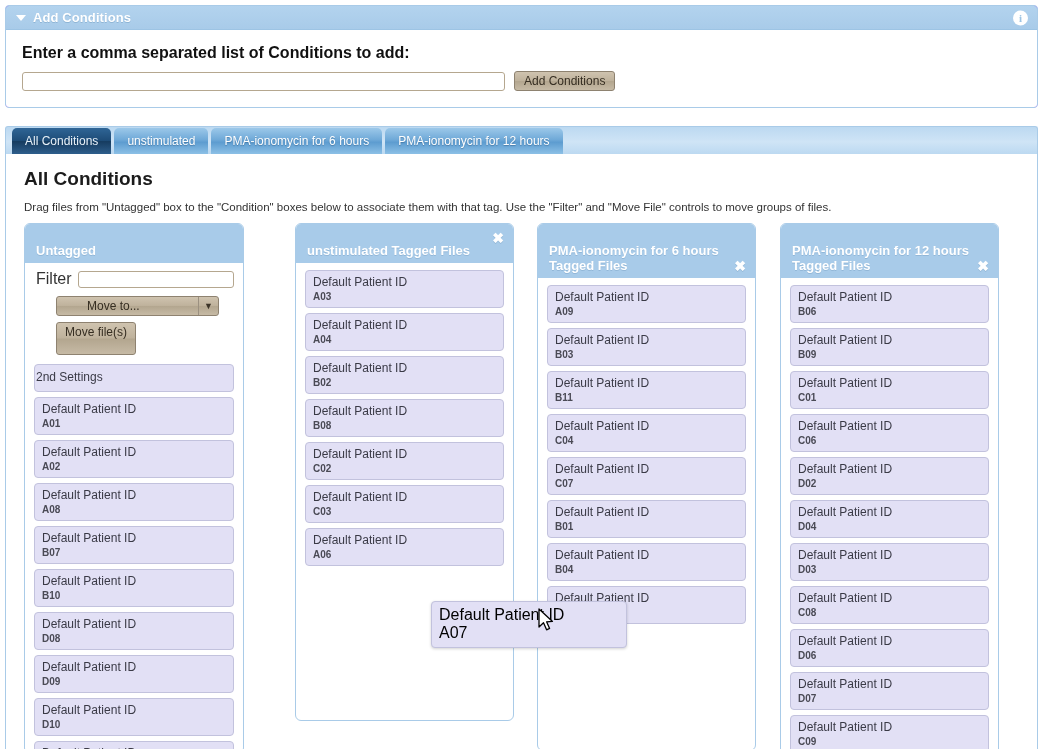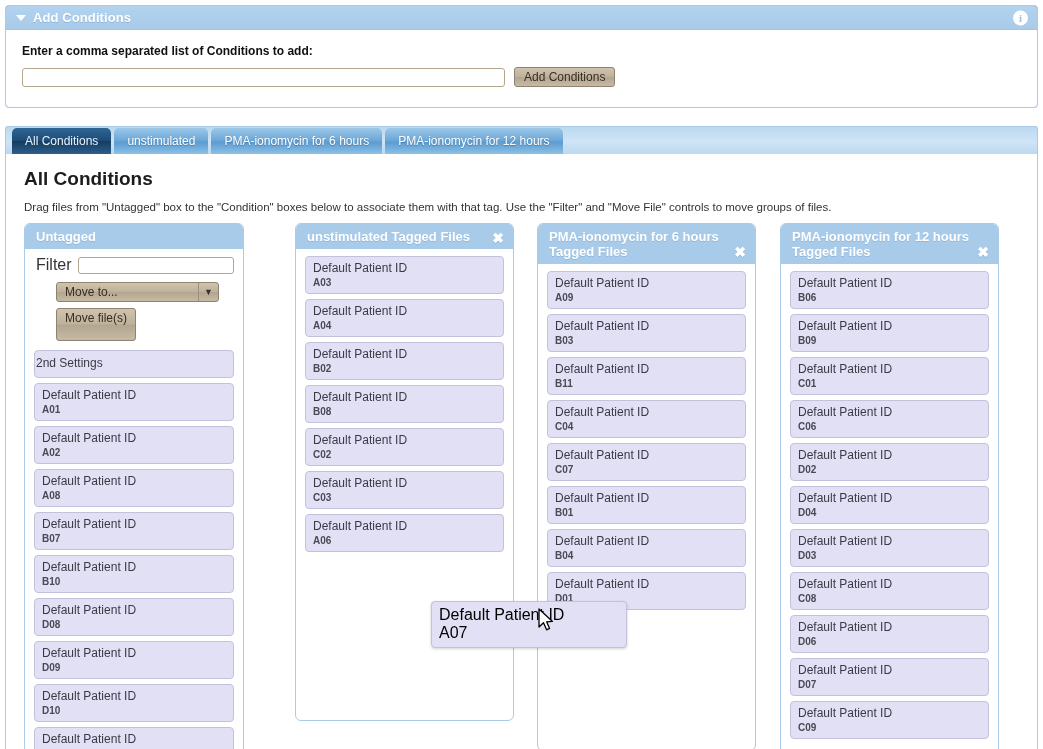--- a/index.html
+++ b/index.html
@@ -58,21 +58,21 @@
     font-family: "Liberation Serif", serif;
     line-height: 15px;
     text-align: center;
   }
   .panel-body {
     padding: 14px 16px 10px 16px;
     background: #fff;
     height: 88px;
   }
   .field-label {
-    font-size: 12px;
+    font-size: 16px;
     font-weight: bold;
     color: #111;
     margin-bottom: 9px;
   }
   .input-row { display: flex; align-items: center; }
   .text-input {
     width: 483px; height: 19px;
     border: 1px solid #b5a78f;
     border-radius: 3px;
     background: #fff;
@@ -161,21 +161,21 @@
     border: 1px solid #a9cbe8;
     border-radius: 6px;
     background: #fff;
     overflow: hidden;
   }
   .col-header {
     background: #a8cbe9;
     color: #ffffff;
     font-size: 13px;
     font-weight: bold;
-    padding: 5px 10px 5px 11px;
+    padding: 19px 10px 5px 11px;
     position: relative;
     min-height: 22px;
     text-shadow: 0 1px 0 rgba(120,160,195,.45);
   }
   .col-header .close-x {
     position: absolute;
     right: 9px;
     font-size: 14px;
     font-weight: bold;
     color: #ffffff;
@@ -216,21 +216,21 @@
     border-radius: 3px;
     background: linear-gradient(to bottom, #cfc3af 0%, #bfb29c 48%, #b3a68f 52%, #c6baa5 100%);
     display: flex;
     align-items: center;
     font-size: 12px;
     color: #362e22;
     cursor: pointer;
     margin-bottom: 6px;
     overflow: hidden;
   }
-  .select-wrap .sel-text { padding-left: 8px; flex: 1; }
+  .select-wrap .sel-text { padding-left: 8px; flex: 1; margin-left: 22px; }
   .select-wrap .sel-arrow {
     width: 20px; height: 100%;
     border-left: 1px solid #9b9080;
     display: flex; align-items: center; justify-content: center;
     font-size: 9px;
     color: #3c3428;
   }
   .move-btn {
     margin-left: 22px;
     height: 33px;

